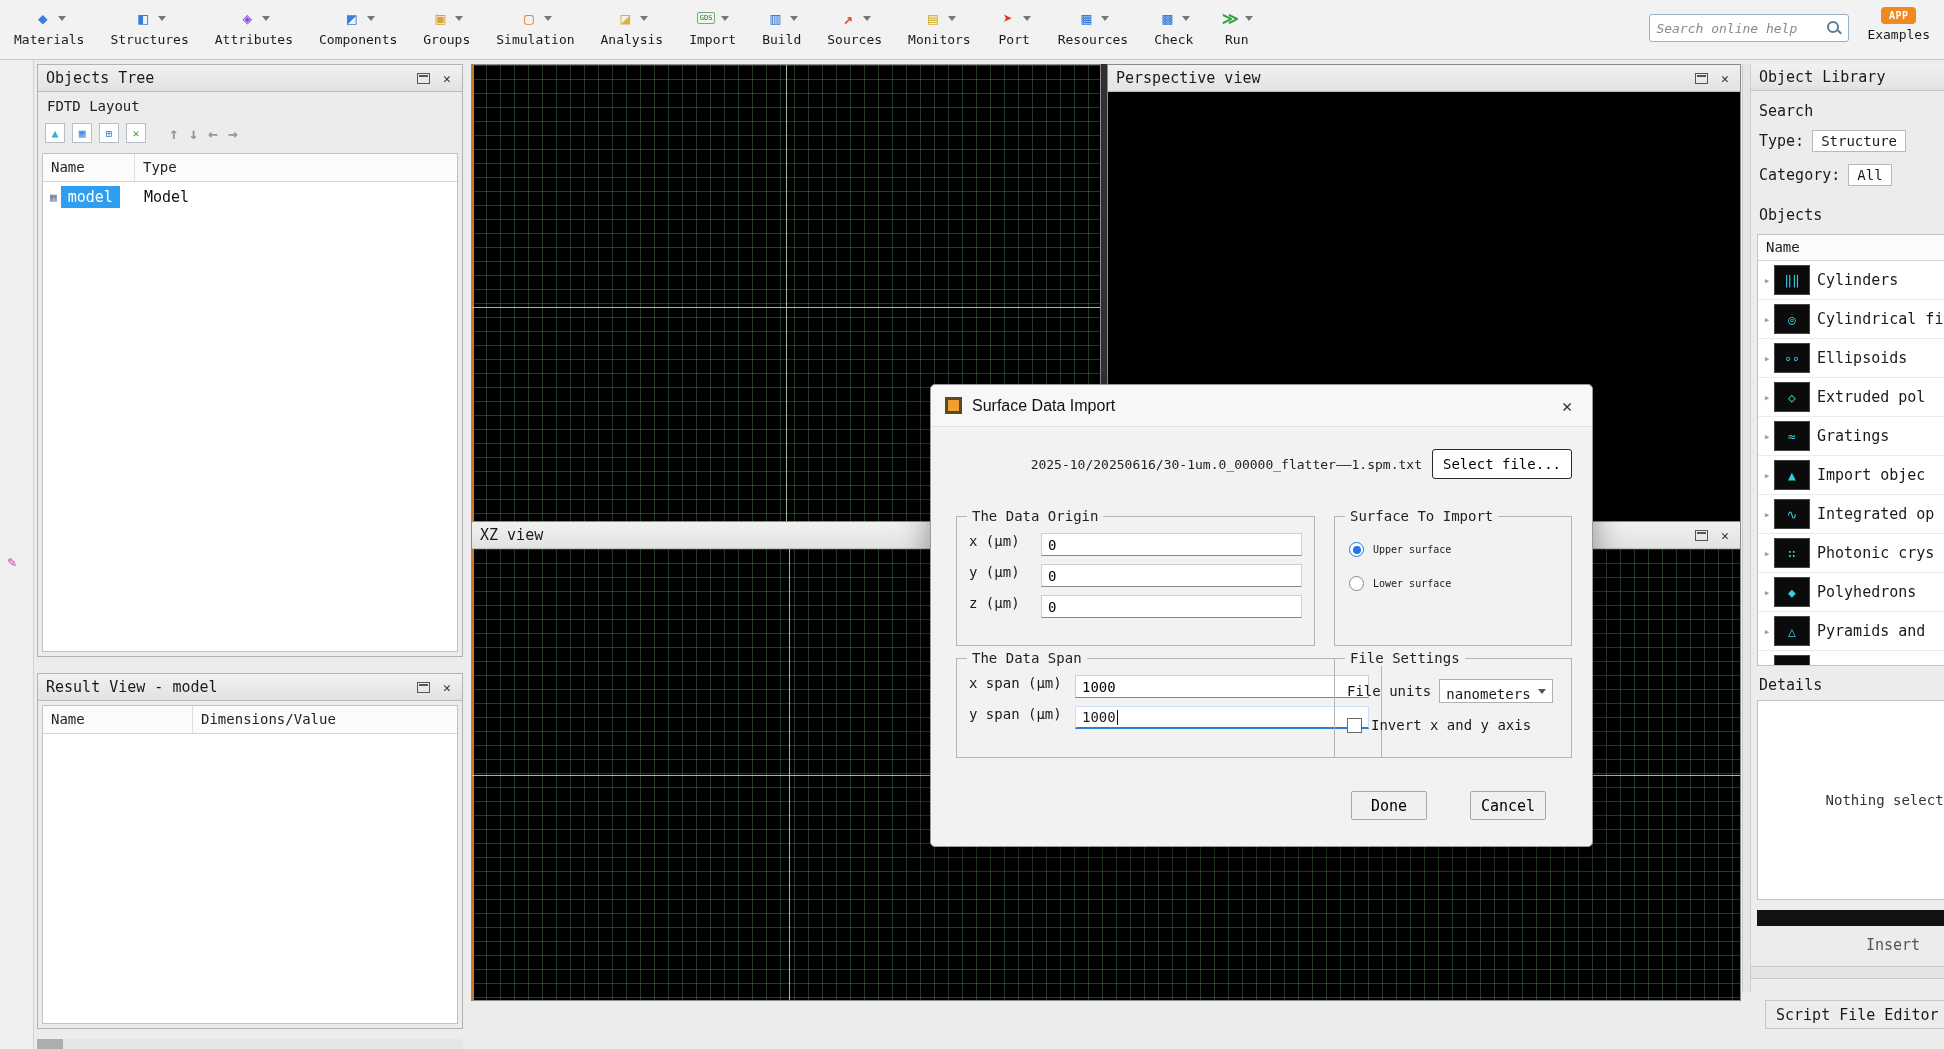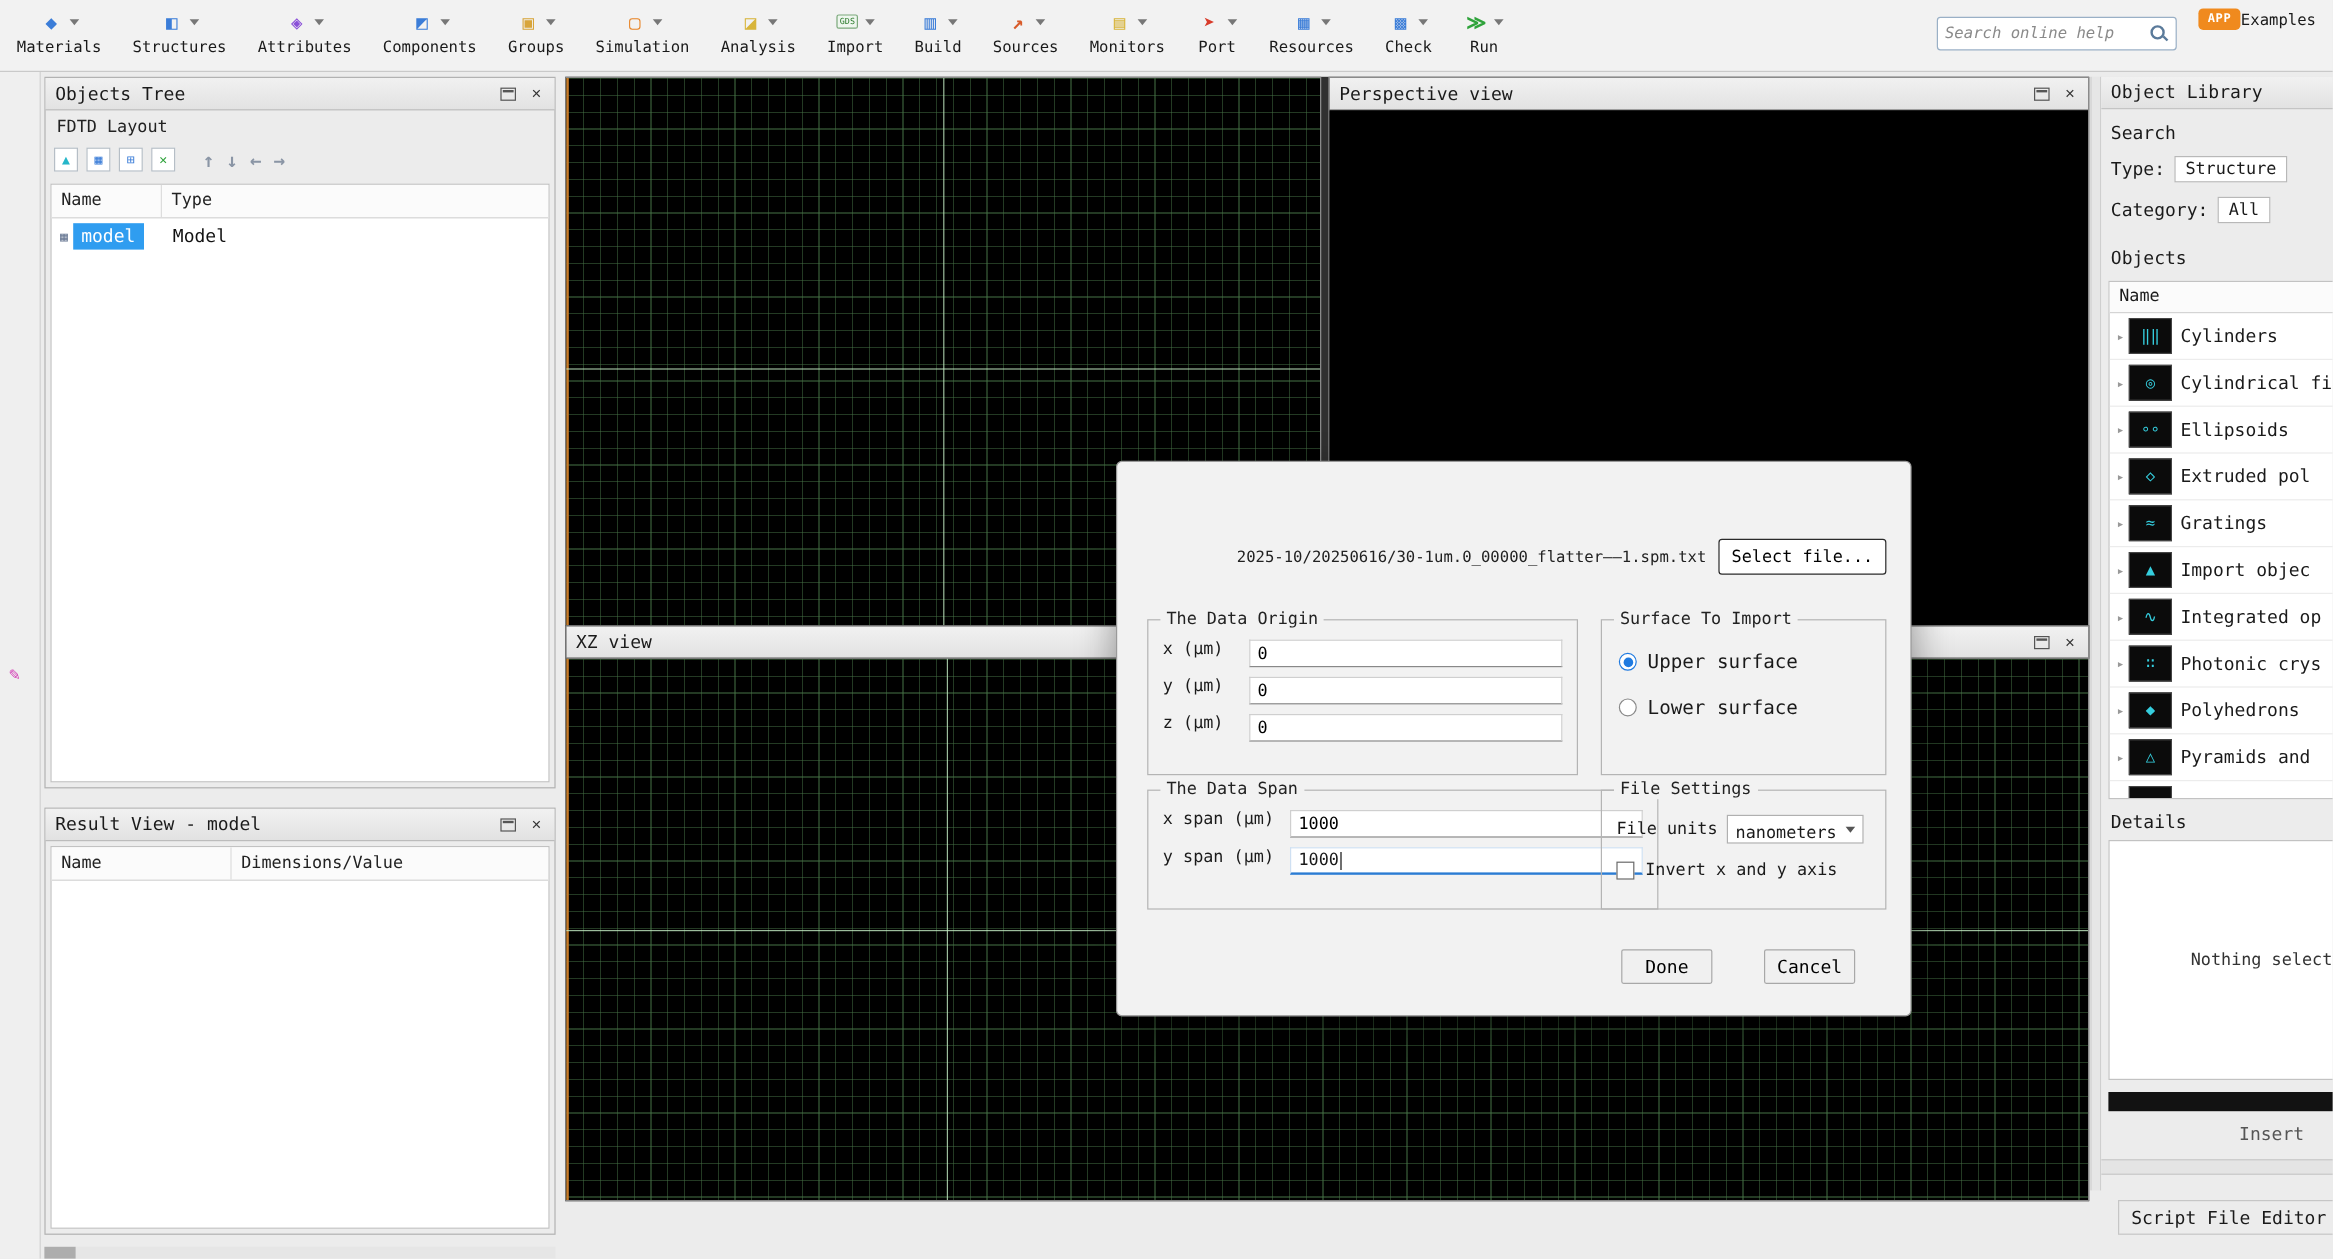--- a/index.html
+++ b/index.html
@@ -28,21 +28,21 @@
 .ic-port::before{content:"➤";color:#d83b2a}
 .ic-resources::before{content:"▦";color:#3b7dd8}
 .ic-check::before{content:"▩";color:#3b7dd8}
 .ic-run::before{content:"≫";color:#2fa33b;font-weight:bold}
 #help-search{margin-left:auto;margin-top:9px;width:200px;height:28px;border:1px solid #9ab0c6;border-radius:3px;background:#fff;display:flex;align-items:center;padding:0 6px}
 #help-search input{flex:1;border:none;outline:none;font:italic 13px "DejaVu Sans Mono",monospace;color:#777;background:transparent;min-width:0}
 #help-search input::placeholder{color:#8a8a8a}
 .mag{width:16px;height:16px;position:relative;flex:none}
 .mag::before{content:"";position:absolute;left:1px;top:1px;width:8px;height:8px;border:2px solid #5a7a9a;border-radius:50%}
 .mag::after{content:"";position:absolute;left:11px;top:11px;width:5px;height:2px;background:#5a7a9a;transform:rotate(45deg)}
-#examples{margin:2px 4px 0 18px;display:flex;flex-direction:row;}
+#examples{margin:2px 4px 0 18px;display:flex;flex-direction:column;align-items:center}
 .app-badge{background:#f08a1e;color:#fff;font-size:10px;font-weight:bold;padding:3px 8px;border-radius:4px;letter-spacing:.5px}
 .examples-label{font-size:13px;margin-top:3px}
 
 
 #leftbar{position:absolute;left:0;top:60px;width:34px;height:989px;background:#efefef;border-right:1px solid #d2d2d2;display:flex;flex-direction:row;align-items:center;padding-top:14px;gap:13px}
 .lt{width:24px;height:24px;display:flex;align-items:center;justify-content:center;font-size:15px;position:relative;flex:none}
 .lt.active{background:#cfe6fa;outline:1px solid #84b6e4}
 .lt-edit::before{content:"✎";color:#d33bb4}
 .lt-fit::before{content:"▲";color:#25b6c9}
 .lt-tri::before{content:"△";color:#25b6c9}
@@ -161,21 +161,21 @@
 .fs-span{left:25px;top:273px;width:426px;height:100px}
 .fs-settings{left:403px;top:273px;width:238px;height:100px}
 .frow{display:flex;margin:8px 12px 0 12px}
 .fs-origin .frow.first,.fs-span .frow.first{margin-top:16px}
 .flabel{font-size:14px;white-space:nowrap}
 .fs-origin .flabel{width:72px}
 .fs-span .flabel{width:106px}
 input.tinput,.tinput{flex:1;height:23px;background:#fff;border:1px solid #cfcfcf;border-bottom:1px solid #888;font-size:14px;font-family:inherit;padding:0 6px;outline:none}
 .tinput.focused{display:flex;align-items:center;border:1px solid #cfe0f2;border-bottom:2px solid #2b7cd3}
 .caret{width:1px;height:15px;background:#111;margin-left:1px}
-.rrow{display:flex;align-items:center;margin-left:14px;font-size:16px}
+.rrow{display:flex;align-items:center;margin-left:14px;font-size:10px}
 .rrow.first{margin-top:25px}
 .rrow.second{margin-top:19px}
 .radio{width:15px;height:15px;border-radius:50%;border:1px solid #8a8a8a;background:#fff;display:inline-flex;align-items:center;justify-content:center;margin-right:9px;flex:none}
 .radio.sel{border-color:#1f7ae0}
 .radio.sel::after{content:"";width:8px;height:8px;border-radius:50%;background:#1f7ae0}
 .surow{display:flex;align-items:center;margin:20px 0 0 12px;font-size:14px}
 .selectbox{margin-left:8px;width:114px;height:24px;background:#fff;border:1px solid #b0b0b0;display:flex;align-items:flex-end;padding:0 6px;font-size:14px;position:relative}
 .selectbox::after{content:"";position:absolute;right:6px;top:9px;border-left:4px solid transparent;border-right:4px solid transparent;border-top:5px solid #555}
 .cbrow{display:flex;align-items:center;margin:14px 0 0 12px;font-size:14px}
 .checkbox{width:15px;height:15px;border:1px solid #6a6a6a;background:#fff;margin-right:9px;flex:none}
@@ -499,20 +499,25 @@
     <div id="ol-hscroll"></div>
     <div id="ol-script">Script File Editor</div>
   </div>
 </div>
 
 <div id="hscroll-track">
   <div id="hscroll-thumb"></div>
 </div>
 
 <div id="dialog">
+  <div class="dlg-title">
+    <span class="dlg-ic"></span>
+    <span class="dlg-title-text">Surface Data Import</span>
+    <span class="dlg-close"></span>
+  </div>
 
   <div class="filerow">
     <div class="filepath">2025-10/20250616/30-1um.0_00000_flatter——1.spm.txt</div>
     <button class="selectfile">Select file...</button>
   </div>
 
   <div class="fs fs-origin">
     <span class="fslegend">The Data Origin</span>
     <div class="frow first">
         <span class="flabel">x (μm)</span>

